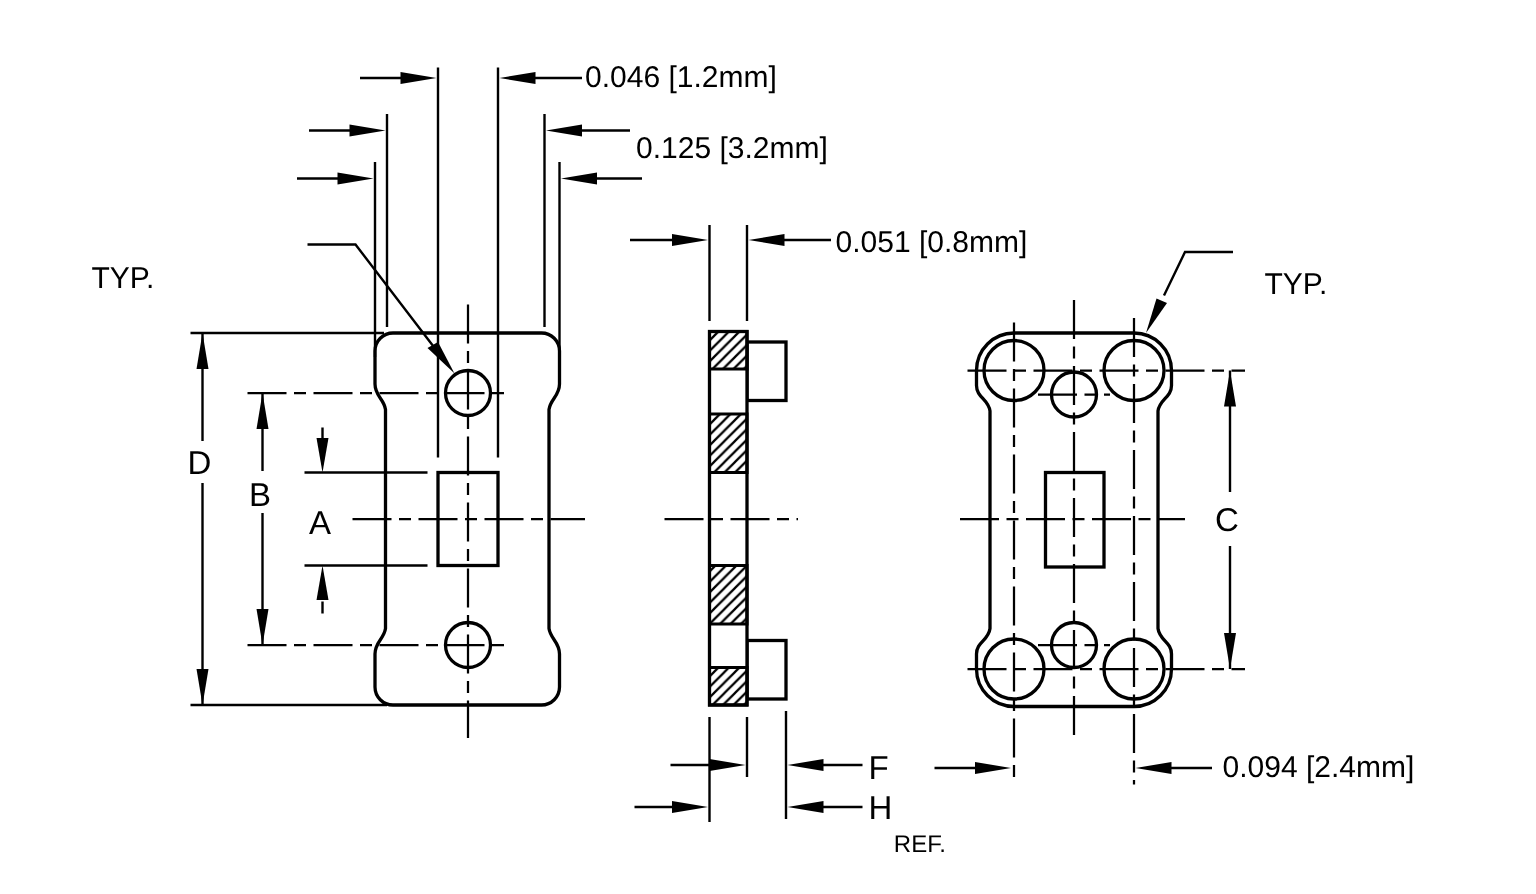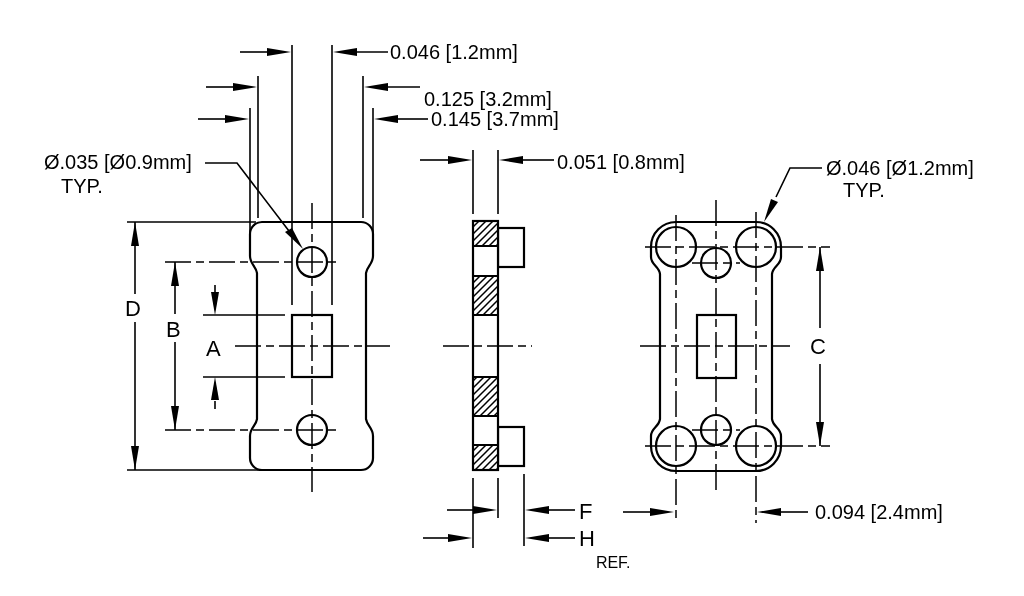--- a/index.html
+++ b/index.html
@@ -167,28 +167,25 @@
     <polygon class="ah" points="757,512 781,508 781,516"></polygon>
     <line class="thin" x1="780" y1="512" x2="808" y2="512"></line>
 
     <polyline class="thin" points="822,168 790,168 776,197"></polyline>
     <polygon class="ah" points="764,222 771,199 778,202"></polygon>
   </g>
 </svg>
 
 <div class="lbl" style="left:390px;top:42px">0.046 [1.2mm]</div>
 <div class="lbl" style="left:424px;top:89px">0.125 [3.2mm]</div>
-<div class="lbl" style="left:431px;top:109px">0.145 [3.7mm]</div>
 
-<div class="lbl" style="left:44px;top:152px">Ø.035 [Ø0.9mm]</div>
 <div class="lbl" style="left:61px;top:176px">TYP.</div>
 
 <div class="lbl" style="left:557px;top:152px">0.051 [0.8mm]</div>
 
-<div class="lbl" style="left:826px;top:158px">Ø.046 [Ø1.2mm]</div>
 <div class="lbl" style="left:843px;top:180px">TYP.</div>
 
 <div class="lbl big" style="left:125px;top:297px">D</div>
 <div class="lbl big" style="left:166px;top:318px">B</div>
 <div class="lbl big" style="left:206px;top:337px">A</div>
 <div class="lbl big" style="left:810px;top:335px">C</div>
 <div class="lbl big" style="left:579px;top:500px">F</div>
 
 <div class="lbl big" style="left:579px;top:527px"><span>H</span><span class="sub">REF.</span></div>
 

